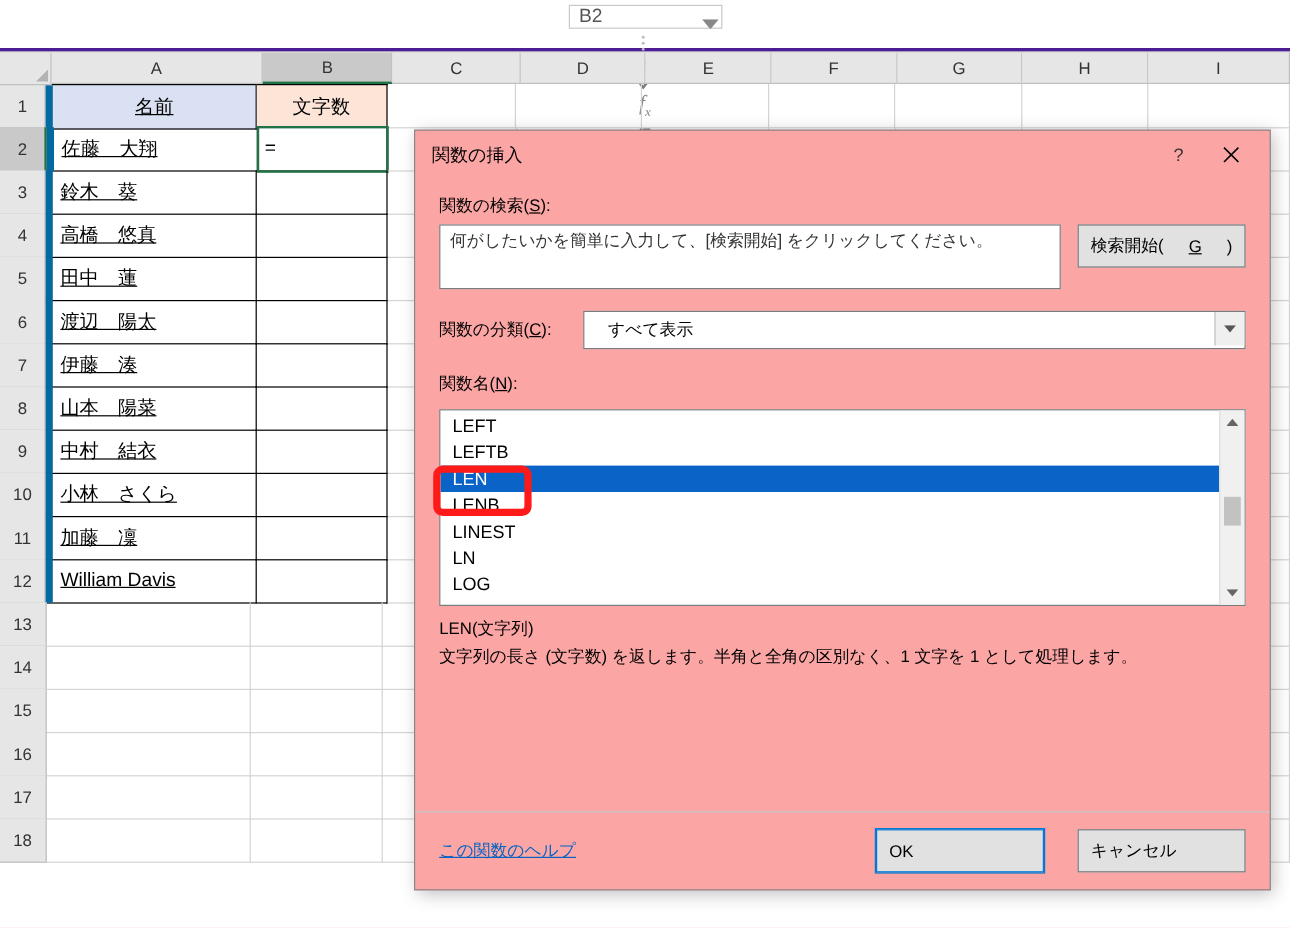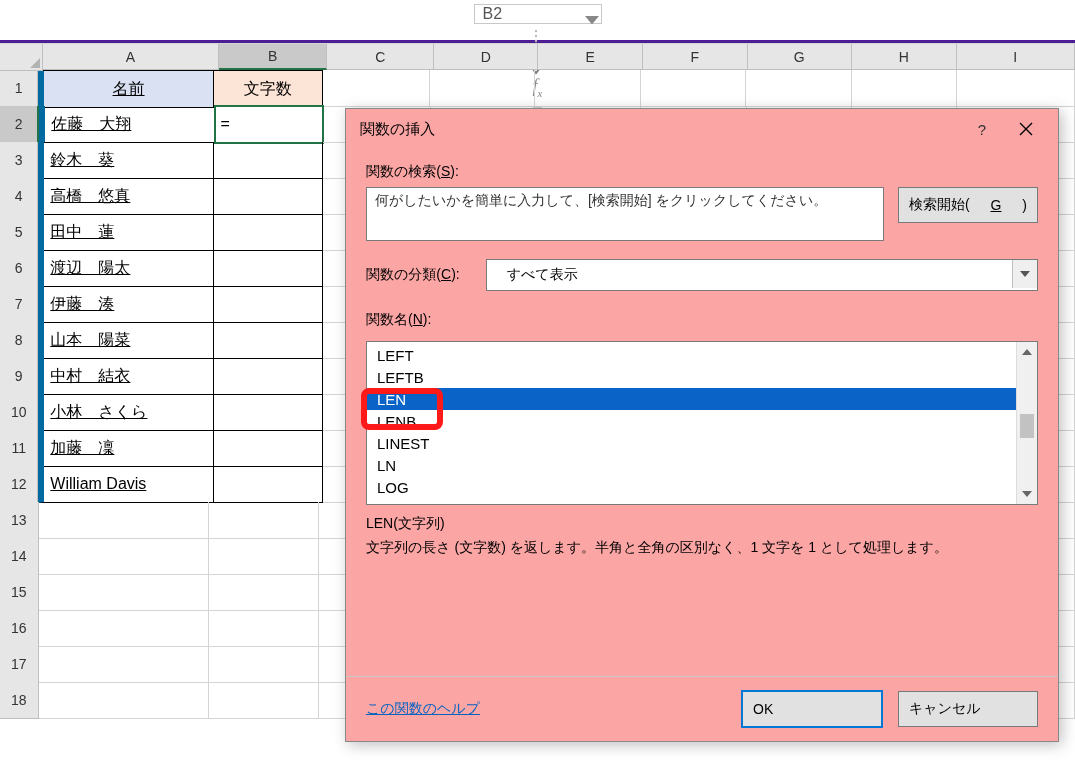--- a/index.html
+++ b/index.html
@@ -63,21 +63,21 @@
   .func-list{height:162px;border:1px solid #7a7a7a;background:#fff;margin-top:6px;position:relative;display:flex;}
   .func-items{flex:1;overflow:hidden;padding:2px 0;}
   .func-item{height:22px;padding:0 10px;font-size:15px;display:flex;align-items:center;}
   .func-item.selected{background:#0a64c8;color:#fff;}
   .red-highlight{position:absolute;left:-6px;top:46px;width:70px;height:30px;border:6px solid #ff1a1a;border-radius:8px;pointer-events:none;}
   .scroll{width:20px;background:#f0f0f0;border-left:1px solid #dcdcdc;position:relative;}
   .scroll .arrow{height:20px;display:flex;align-items:center;justify-content:center;color:#666;}
   .scroll .thumb{position:absolute;left:3px;right:3px;top:72px;height:24px;background:#c2c2c2;}
   .sig{font-size:14px;margin:10px 0 4px 0;}
   .desc{font-size:14px;color:#000;line-height:1.5;}
-  .dlg-footer{border-top:1px solid #c8c8c8;margin-top:auto;padding:14px 20px;display:flex;align-items:center;gap:16px;}
+  .dlg-footer{border-top:1px solid #c8c8c8;margin-top:auto;padding:14px 20px;display:flex;align-items:center;gap:28px;}
   .dlg-footer .help{color:#0563c1;text-decoration:underline;font-size:14px;}
   .dlg-footer .sp{flex:1;}
 </style>
 </head>
 <body>
 
 <div class="formula-bar">
   <div class="name-box">
     <span>B2</span>
     <span class="dd">

